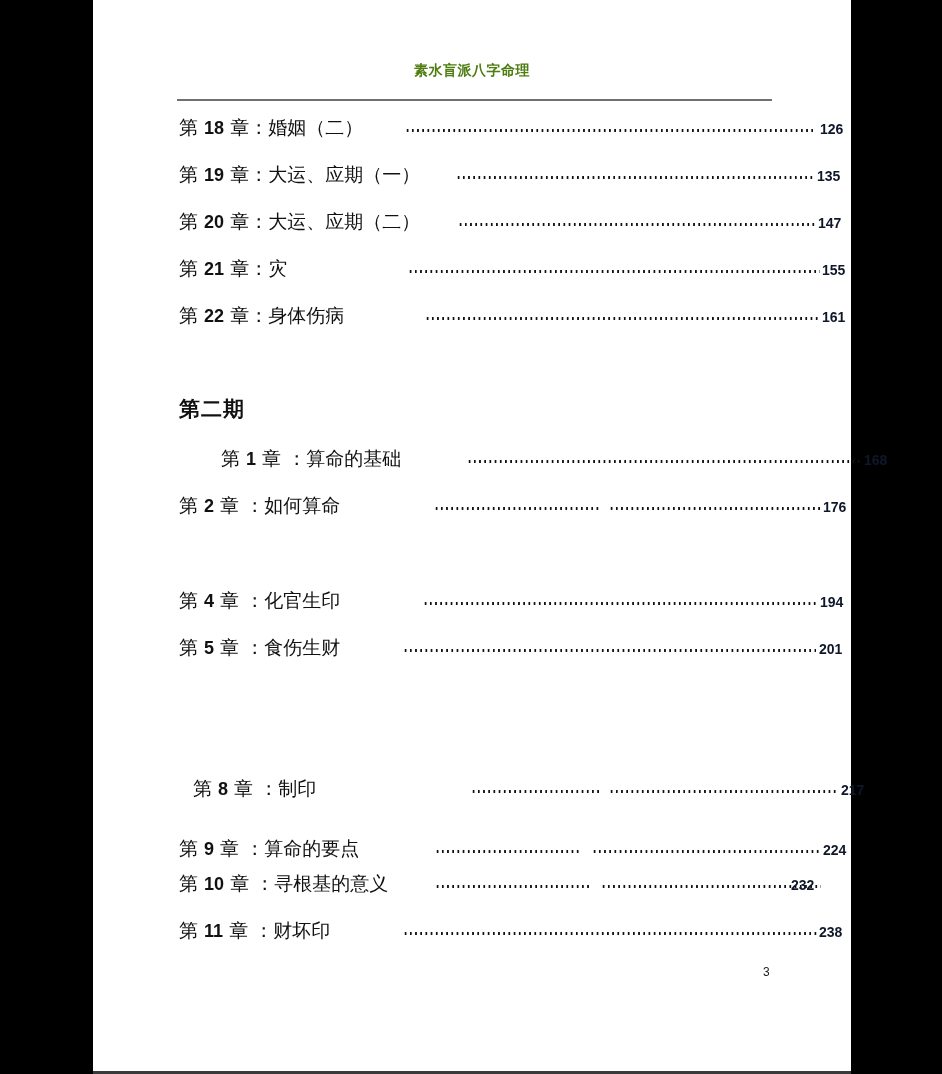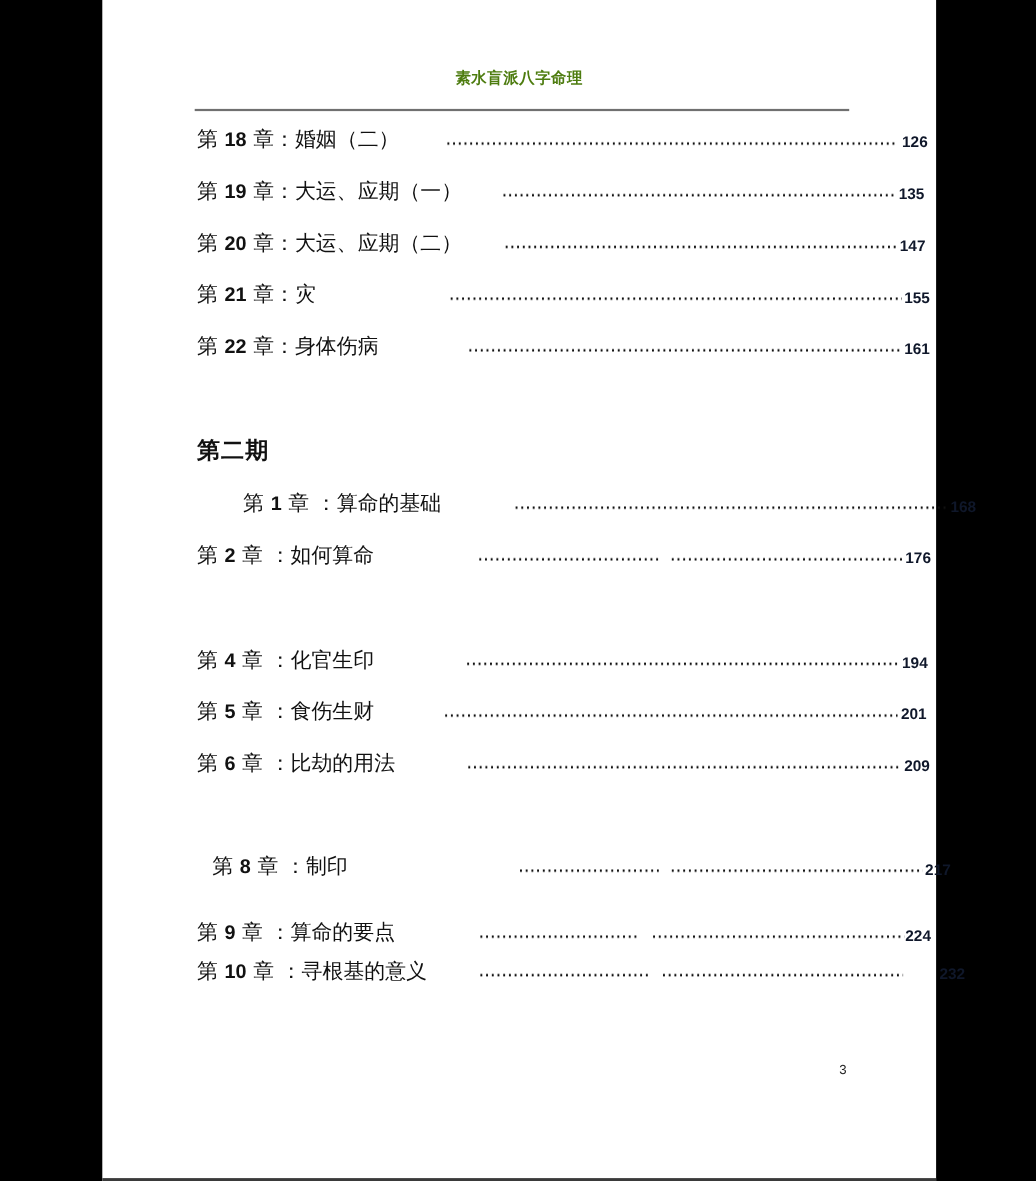--- a/index.html
+++ b/index.html
@@ -162,44 +162,44 @@
       <span class="toc-leader" style="left:244px;width:395px;"></span>
       <span class="toc-page" style="left:641px;">194</span>
     </div>
 
     <div class="toc-row" style="top:633px;">
       <span class="toc-label"><span>第</span> <span class="num">5</span><span> 章 ：食伤生财</span></span>
       <span class="toc-leader" style="left:224px;width:413px;"></span>
       <span class="toc-page" style="left:640px;">201</span>
     </div>
 
-    <div class="toc-row" style="top:680px;">
-      <span class="toc-label"><span>第</span> <span class="num">6</span><span> 章 ：比劫的用法</span></span>
-      <span class="toc-leader" style="left:245px;width:395px;"></span>
-      <span class="toc-page" style="left:643px;">209</span>
-    </div>
 
 
     <div class="toc-row" style="top:774px;margin-left:14px;">
       <span class="toc-label"><span>第</span> <span class="num">8</span><span> 章 ：制印</span></span>
       <span class="toc-leader" style="left:278px;width:128px;"></span>
       <span class="toc-leader" style="left:416px;width:230px;"></span>
       <span class="toc-page" style="left:648px;">217</span>
     </div>
 
     <div class="toc-row" style="top:822px;margin-top:12px;">
       <span class="toc-label"><span>第</span> <span class="num">9</span> <span>章 ：算命的要点</span></span>
       <span class="toc-leader" style="left:256px;width:145px;"></span>
       <span class="toc-leader" style="left:413px;width:230px;"></span>
       <span class="toc-page" style="left:644px;">224</span>
     </div>
 
     <div class="toc-row" style="top:869px;">
       <span class="toc-label"><span>第</span> <span class="num">10</span> <span>章 ：寻根基的意义</span></span>
       <span class="toc-leader" style="left:256px;width:155px;"></span>
       <span class="toc-leader" style="left:422px;width:220px;"></span>
-      <span class="toc-page" style="left:675px;">232</span>
-    </div>
-
+      <span class="toc-page" style="left:612px;">232</span>
+    </div>
+
+    <div class="toc-row" style="top:916px;">
+      <span class="toc-label"><span>第</span> <span class="num">11</span> <span>章 ：财坏印</span></span>
+      <span class="toc-leader" style="left:224px;width:414px;"></span>
+      <span class="toc-page" style="left:640px;">238</span>
+    </div>
 
     <div class="page-number">3</div>
   </div>
 </div>
 
 </body></html>

